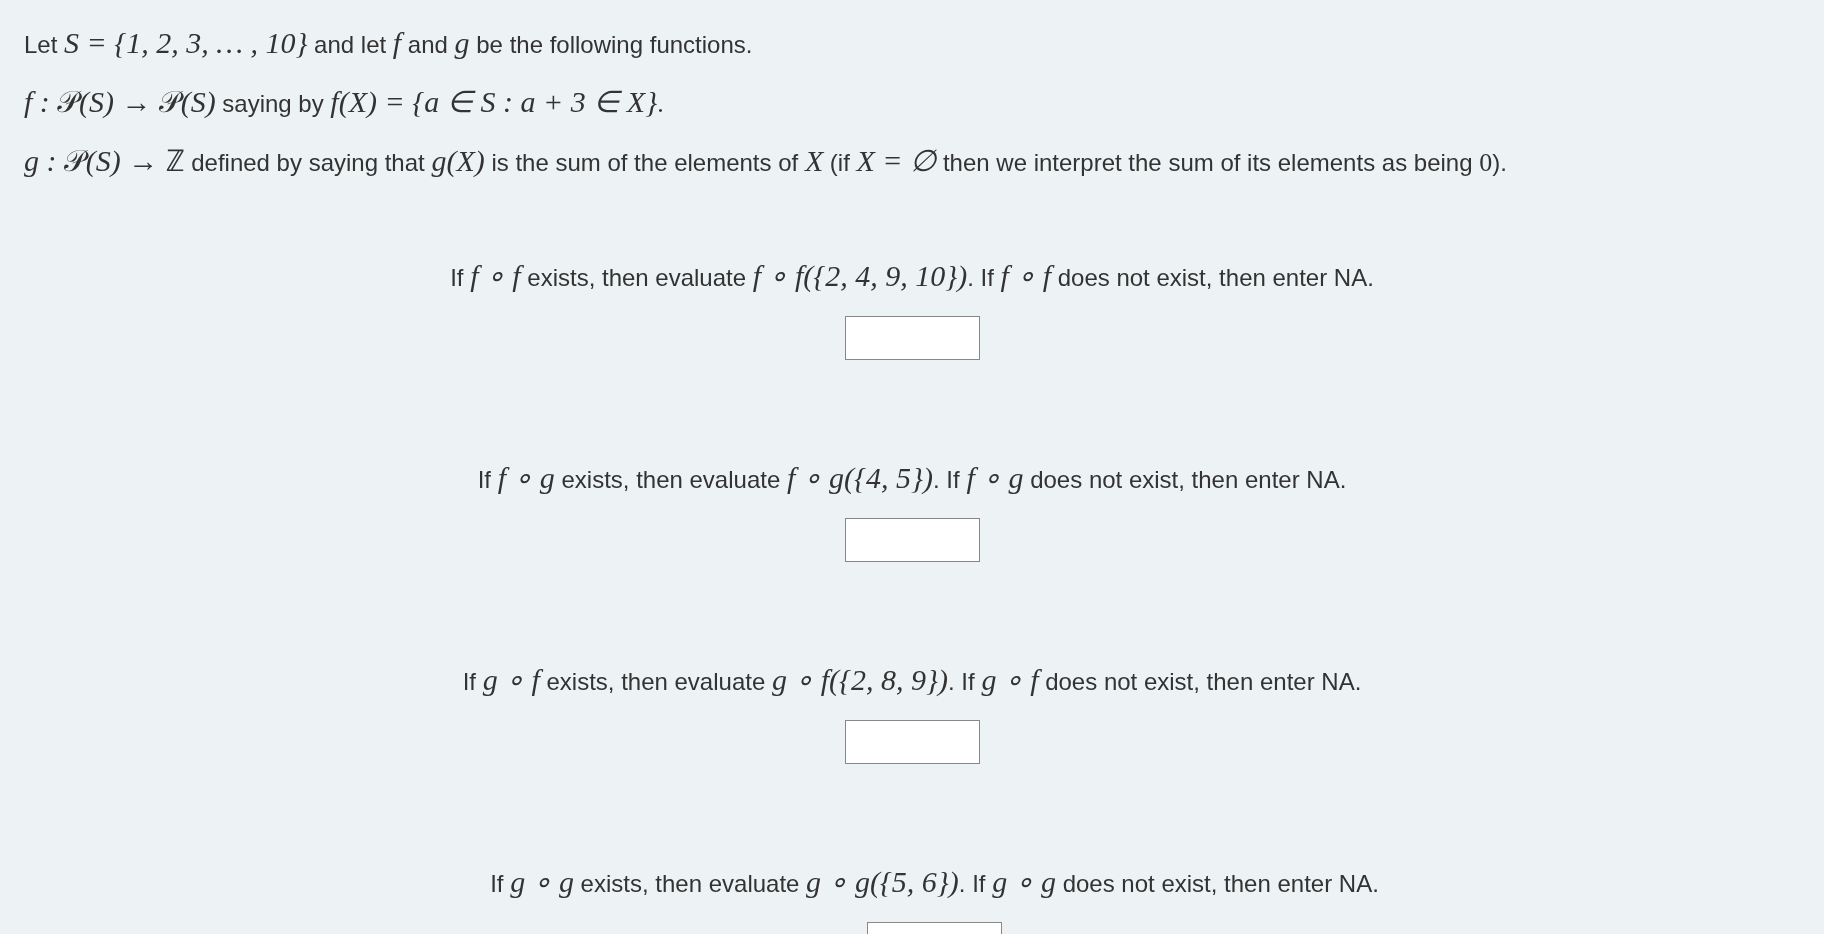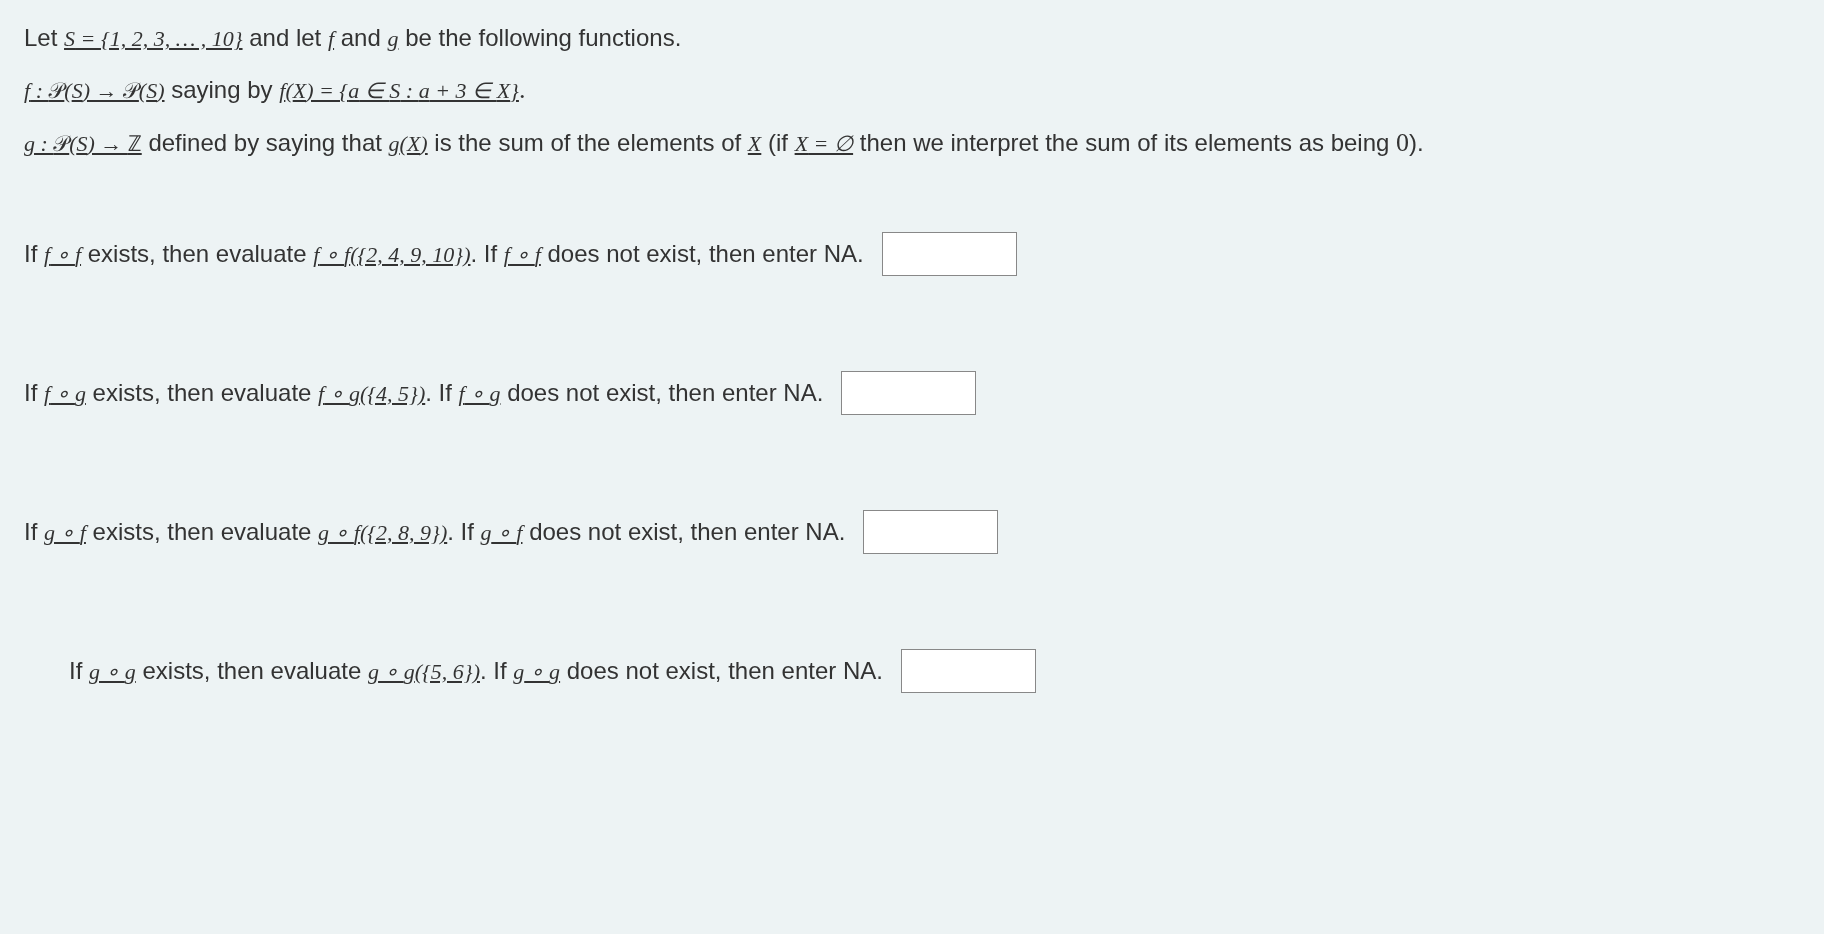--- a/index.html
+++ b/index.html
@@ -12,39 +12,39 @@
     font-family: Arial, Helvetica, sans-serif;
     font-size: 24px;
     color: #333;
     padding: 20px 24px;
     width: 1824px;
     line-height: 1.5;
   }
   .math {
     font-family: "Times New Roman", Times, serif;
     font-style: italic;
-    font-size: 22px;
-    text-decoration: underline;
+    font-size: 30px;
   }
   .math-rm {
     font-family: "Times New Roman", Times, serif;
     font-style: normal;
     font-size: 26px;
   }
   .setup p {
     margin-bottom: 14px;
   }
   .questions {
     margin-top: 70px;
   }
   .question {
     display: flex;
     align-items: center;
     margin-bottom: 95px;
     gap: 18px;
+    flex-direction: column;
   }
   .question:last-child {
     margin-bottom: 10px;
     margin-left: 45px;
   }
   .answer-input {
     width: 135px;
     height: 44px;
     border: 1px solid #888;
     background: #fff;

